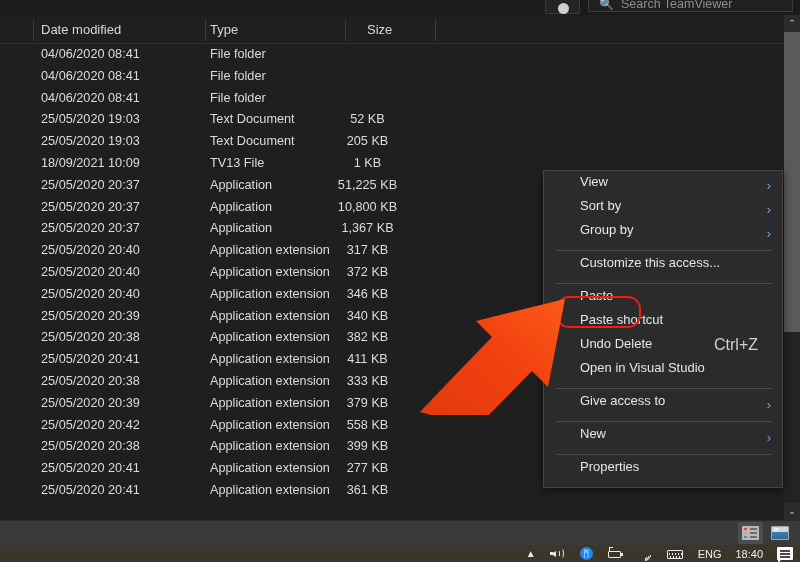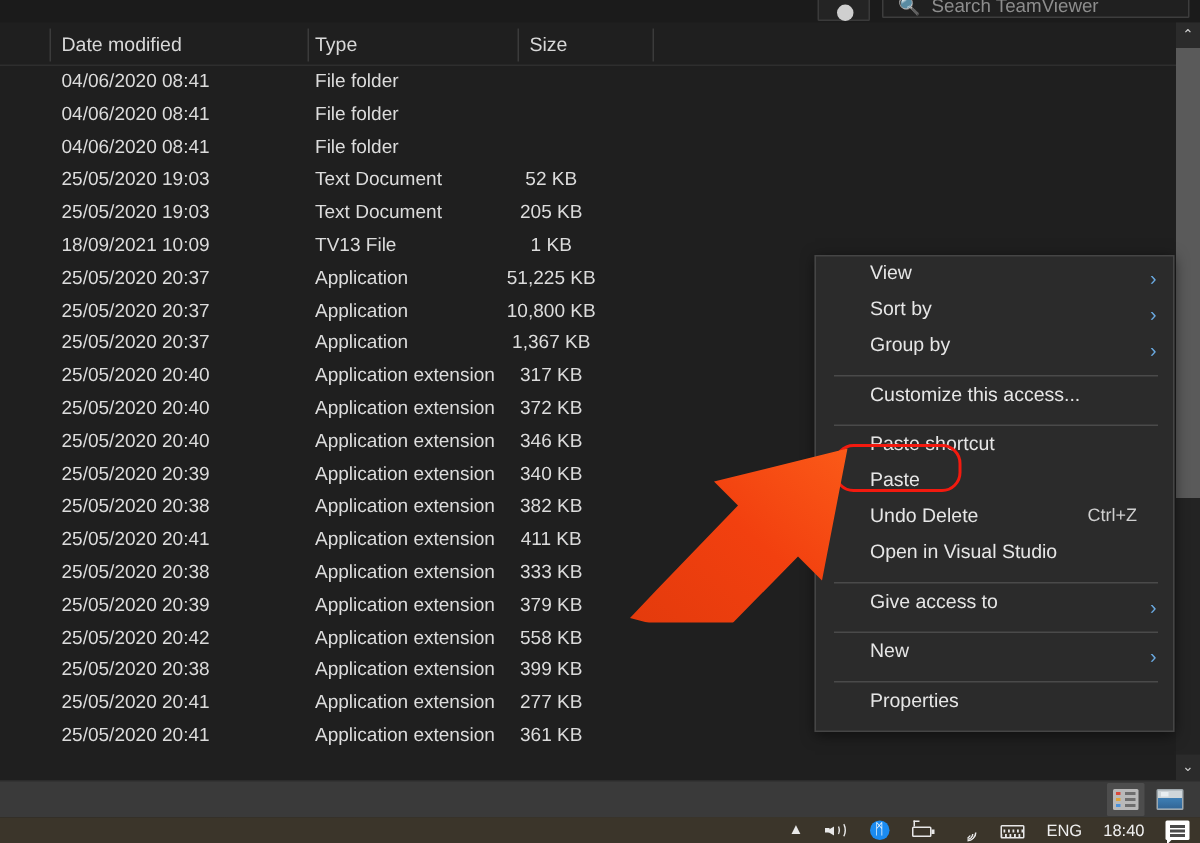--- a/index.html
+++ b/index.html
@@ -205,21 +205,21 @@
     background:#2b2b2b; border:1px solid #454545;
     box-shadow:0 2px 9px rgba(0,0,0,.55);
     padding:3px 0;
   }
   .mi{
     position:relative; height:24px; display:flex; align-items:flex-start;
     padding-left:36px; color:#e6e6e6; font-size:13px; white-space:nowrap;
   }
   .mi .label{ flex:0 0 auto; }
   .mi .accel{
-    position:absolute; right:24px; color:#d0d0d0; font-size:12px;
+    position:absolute; right:24px; color:#d0d0d0; font-size:16px;
   }
   .mi .chev{
     position:absolute; right:11px; top:5px; color:#6aa9e0; font-size:13px;
     line-height:1;
   }
   .sep{
     height:1px; margin:4px 10px 4px 12px; background:#4a4a4a;
   }
 
   
@@ -247,21 +247,21 @@
 
 <div class="explorer">
 
   <div class="col-head">
     <div class="col-sep" style="left:33px"></div>
     <div class="col-sep" style="left:205px"></div>
     <div class="col-sep" style="left:345px"></div>
     <div class="col-sep" style="left:435px"></div>
     <div class="col-label" style="left:41px">Date modified</div>
     <div class="col-label" style="left:210px">Type</div>
-    <div class="col-label" style="left:353px">Size</div>
+    <div class="col-label" style="left:367px">Size</div>
   </div>
 
   <div class="rows" id="rows-host">
       <div class="row">
         <span class="cell c-date">04/06/2020 08:41</span>
         <span class="cell c-type">File folder</span>
         <span class="cell c-size"></span>
       </div>
       <div class="row">
         <span class="cell c-date">04/06/2020 08:41</span>
@@ -438,24 +438,24 @@
     <div class="mi">
       <span class="label">Group by</span>
       <span class="chev">›</span>
     </div>
     <div class="sep"></div>
     <div class="mi">
       <span class="label">Customize this access...</span>
     </div>
     <div class="sep"></div>
     <div class="mi">
+      <span class="label">Paste</span>
+    </div>
+    <div class="mi">
       <span class="label">Paste shortcut</span>
-    </div>
-    <div class="mi">
-      <span class="label">Paste</span>
     </div>
     <div class="mi">
       <span class="label">Undo Delete</span>
       <span class="accel">Ctrl+Z</span>
     </div>
     <div class="mi">
       <span class="label">Open in Visual Studio</span>
     </div>
     <div class="sep"></div>
     <div class="mi">

